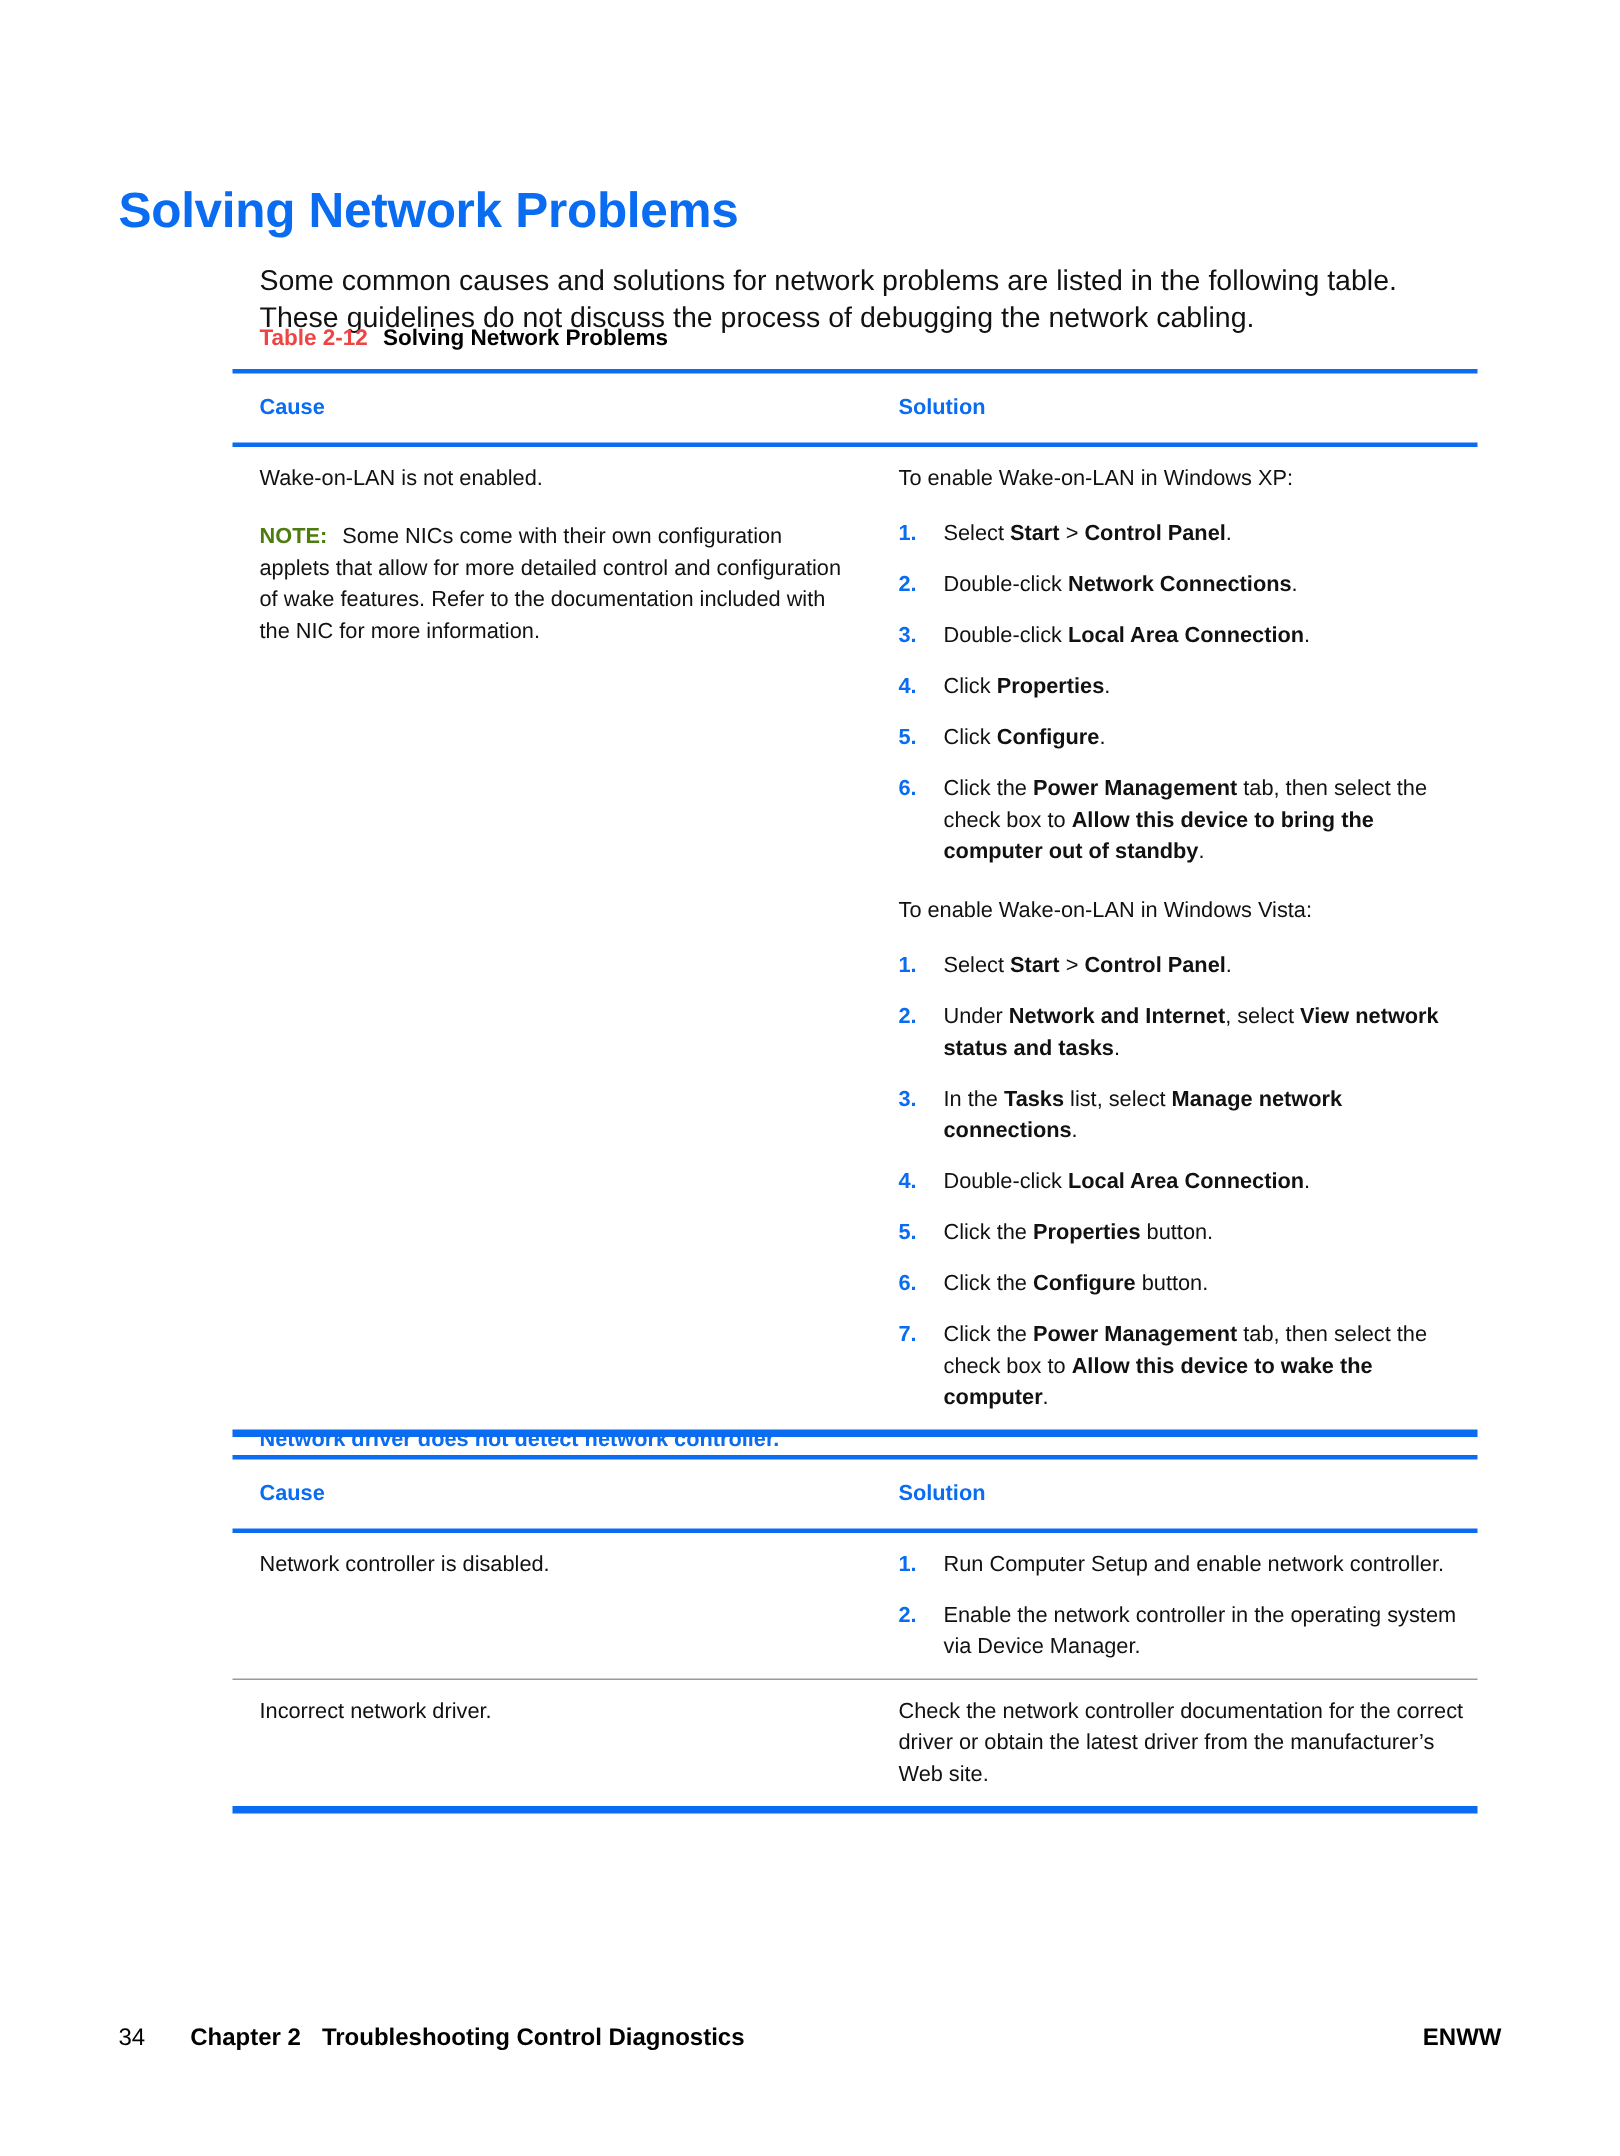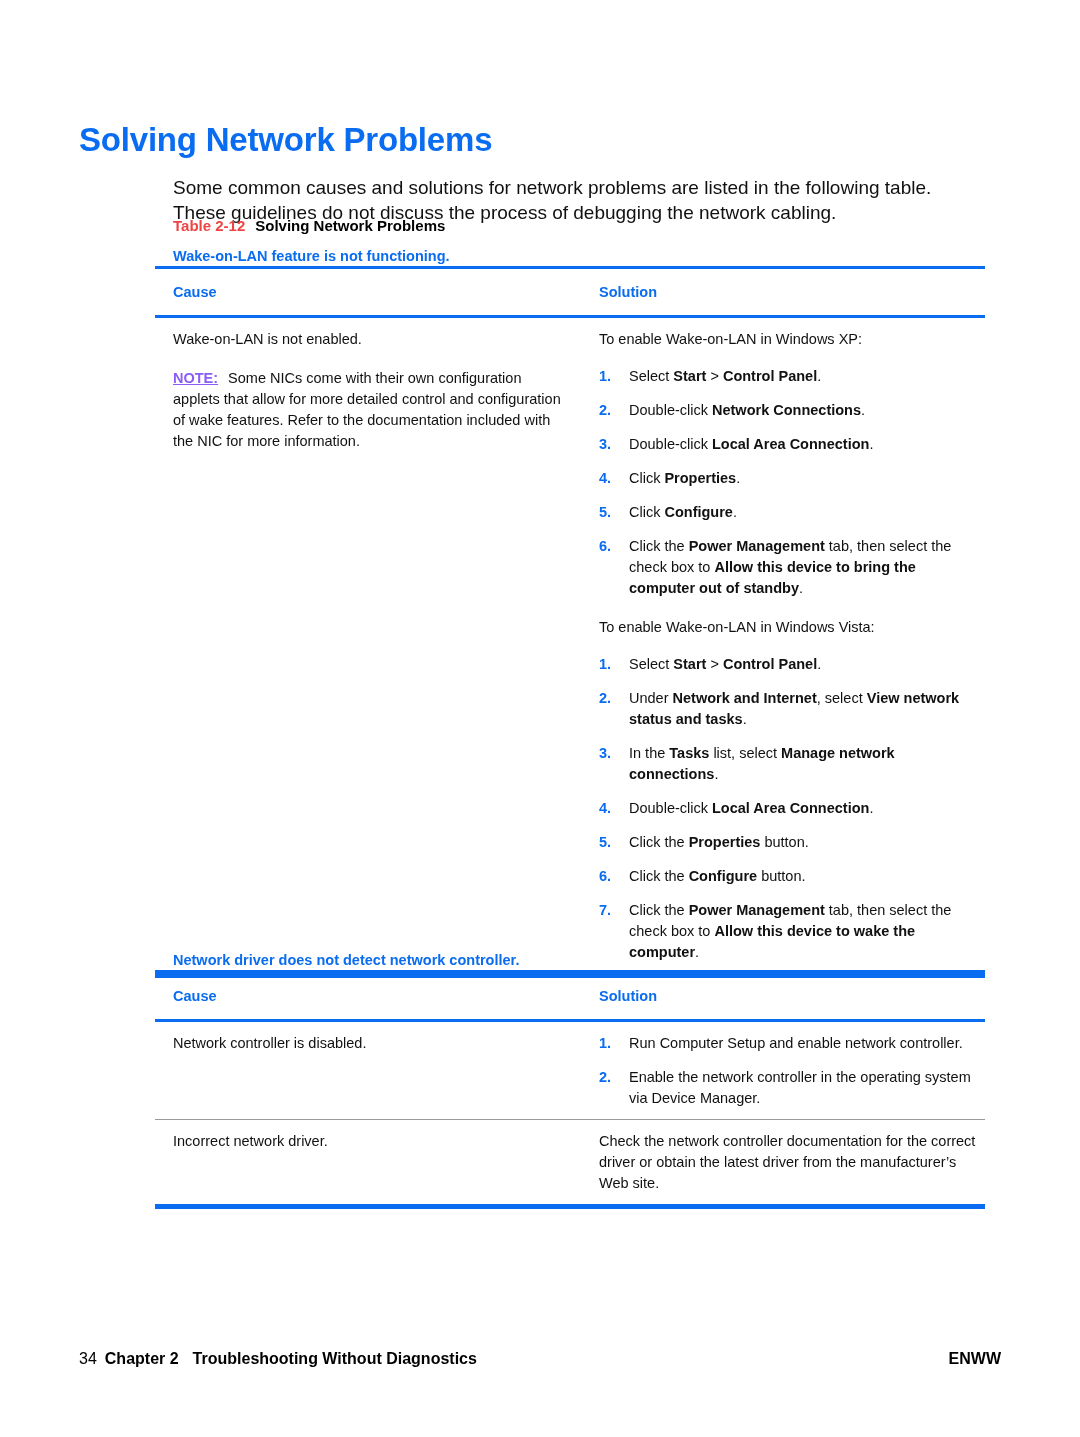--- a/index.html
+++ b/index.html
@@ -103,22 +103,21 @@
     color: #111111;
   }
   .cell.cause { width: 422px; padding: 11px 12px 10px 18px; box-sizing: border-box; }
   .cell.solution { width: 408px; padding: 11px 4px 10px 22px; box-sizing: border-box; }
 
   .para { margin: 0 0 0 0; }
 
   .note-block { margin-top: 18px; }
   .note-label {
     font-weight: bold;
-    color: #8b5cf6;
-    text-decoration: underline;
+    color: #4d7c0f;
   }
   .note-gap { display: inline-block; width: 10px; }
 
   
   .steps { margin: 0; padding: 0; list-style: none; }
   .step {
     display: flex;
     margin-bottom: 13px;
   }
   .step:last-child { margin-bottom: 0; }
@@ -151,21 +150,21 @@
     top: 1350px;
     height: 24px;
     font-size: 16px;
   }
   .footer-left {
     position: absolute;
     left: 0;
     top: 0;
     white-space: nowrap;
   }
-  .footer-pageno { margin-right: 8px; }
+  .footer-pageno { margin-right: 30px; }
   .footer-chapter { font-weight: bold; margin-right: 14px; }
   .footer-chaptertitle { font-weight: bold; }
   .footer-right {
     position: absolute;
     right: 0;
     top: 0;
     font-weight: bold;
     white-space: nowrap;
   }
 </style>
@@ -177,21 +176,20 @@
   <h1 class="page-title">Solving Network Problems</h1>
 
   <p class="intro">Some common causes and solutions for network problems are listed in the following table. These guidelines do not discuss the process of debugging the network cabling.</p>
 
   <div class="table-caption">
     <span class="cap-num">Table 2-12</span><span class="note-gap"></span><span class="cap-txt">Solving Network Problems</span>
   </div>
 
   <div class="tbl" style="top:246px;">
 
-    <div class="tbl-title">Wake-on-LAN feature is not functioning.</div>
 
     <div class="rule-thin"></div>
 
     <div class="hdr-row">
       <div class="hdr-cell col-cause">Cause</div>
       <div class="hdr-cell col-solution">Solution</div>
     </div>
 
     <div class="rule-thin"></div>
 
@@ -304,18 +302,18 @@
     <div class="body-row">
       <div class="cell cause">Incorrect network driver.</div>
       <div class="cell solution">Check the network controller documentation for the correct driver or obtain the latest driver from the manufacturer’s Web site.</div>
     </div>
 
     <div class="rule-thick"></div>
   </div>
 
   <div class="footer">
     <div class="footer-left">
-      <span class="footer-pageno">34</span><span class="footer-chapter">Chapter 2</span><span class="footer-chaptertitle">Troubleshooting Without Diagnostics</span>
+      <span class="footer-pageno">34</span><span class="footer-chapter">Chapter 2</span><span class="footer-chaptertitle">Troubleshooting Control Diagnostics</span>
     </div>
     <div class="footer-right">ENWW</div>
   </div>
 
 </div>
 
 </body></html>

